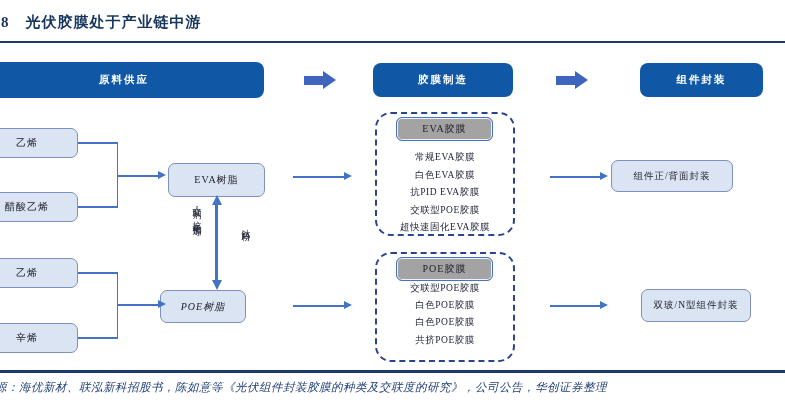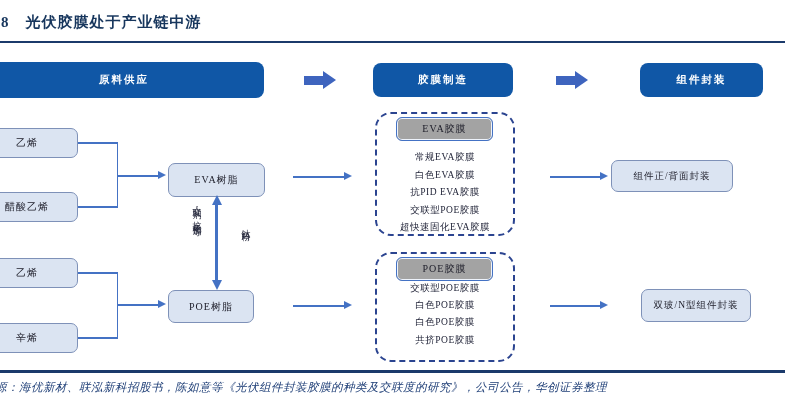--- a/index.html
+++ b/index.html
@@ -80,21 +80,21 @@
     <div class="ba-head"></div>
   </div>
   <div class="hbox" style="left:640px;top:63px;width:123px;height:34px;">组件封装</div>
 
   <div class="lbox" style="left:-24px;top:128px;width:102px;height:30px;">乙烯</div>
   <div class="lbox" style="left:-24px;top:192px;width:102px;height:30px;">醋酸乙烯</div>
   <div class="lbox" style="left:168px;top:163px;width:97px;height:34px;">EVA树脂</div>
 
   <div class="lbox" style="left:-24px;top:258px;width:102px;height:30px;">乙烯</div>
   <div class="lbox" style="left:-24px;top:323px;width:102px;height:30px;">辛烯</div>
-  <div class="lbox" style="left:168px;top:290px;width:86px;height:33px;">POE树脂</div>
+  <div class="lbox" style="left:160px;top:290px;width:86px;height:33px;font-style:italic;">POE树脂</div>
 
   <div class="hline" style="left:78px;top:142px;width:40px;"></div>
   <div class="hline" style="left:78px;top:206px;width:40px;"></div>
   <div class="vline" style="left:116.5px;top:142px;height:65.5px;"></div>
   <div class="arrow" style="left:117px;top:175px;width:42px;"></div>
 
   <div class="hline" style="left:78px;top:272px;width:40px;"></div>
   <div class="hline" style="left:78px;top:337px;width:40px;"></div>
   <div class="vline" style="left:116.5px;top:272px;height:66.5px;"></div>
   <div class="arrow" style="left:117px;top:304px;width:42px;"></div>

